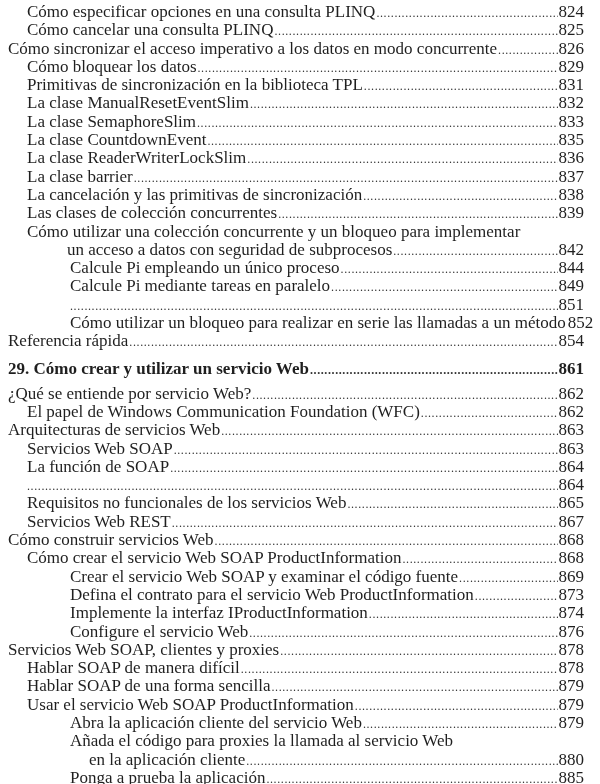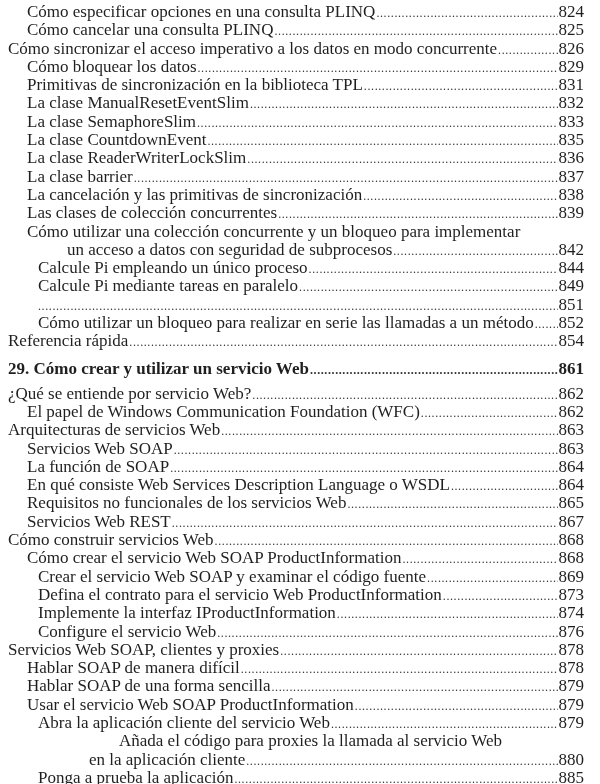--- a/index.html
+++ b/index.html
@@ -7,21 +7,21 @@
       font-family: "Liberation Serif", "DejaVu Serif", serif; color: #1f1f1f; }
     #toc { position: absolute; left: 0; top: 3px; width: 600px; }
     .row { position: relative; height: 18.3px; line-height: 18.3px; font-size: 17px;
       display: flex; align-items: baseline; padding-right: 16px; white-space: nowrap; }
     .row .title { flex: 0 0 auto; padding-right: 1px; }
     .row .leader { flex: 1 1 auto; overflow: hidden; color: #333; letter-spacing: 0.6px; font-size: 12px; }
     .row .leader::after { content: "................................................................................................................................................................................................................"; }
     .row .page { flex: 0 0 auto; text-align: right; padding-left: 1px; }
     .lvl0 { padding-left: 8px; justify-content: center; }
     .lvl1 { padding-left: 27px; }
-    .lvl2 { padding-left: 38px; justify-content: center; }
+    .lvl2 { padding-left: 70px; }
     .cont1 { padding-left: 67px; }
     .cont2 { padding-left: 89px; }
     .chapter { font-weight: bold; margin-top: 9px; margin-bottom: 7px; height: 18px; }
   </style>
 </head>
 <body>
 
 <div id="toc">
     <div class="row lvl1">
       <span class="title">Cómo especificar opciones en una consulta PLINQ</span>
@@ -139,21 +139,20 @@
       <span class="title">Servicios Web SOAP</span>
       <span class="leader"></span>
       <span class="page">863</span>
     </div>
     <div class="row lvl1">
       <span class="title">La función de SOAP</span>
       <span class="leader"></span>
       <span class="page">864</span>
     </div>
     <div class="row lvl1">
-      <span class="title">En qué consiste Web Services Description Language o WSDL</span>
       <span class="leader"></span>
       <span class="page">864</span>
     </div>
     <div class="row lvl1">
       <span class="title">Requisitos no funcionales de los servicios Web</span>
       <span class="leader"></span>
       <span class="page">865</span>
     </div>
     <div class="row lvl1">
       <span class="title">Servicios Web REST </span>

